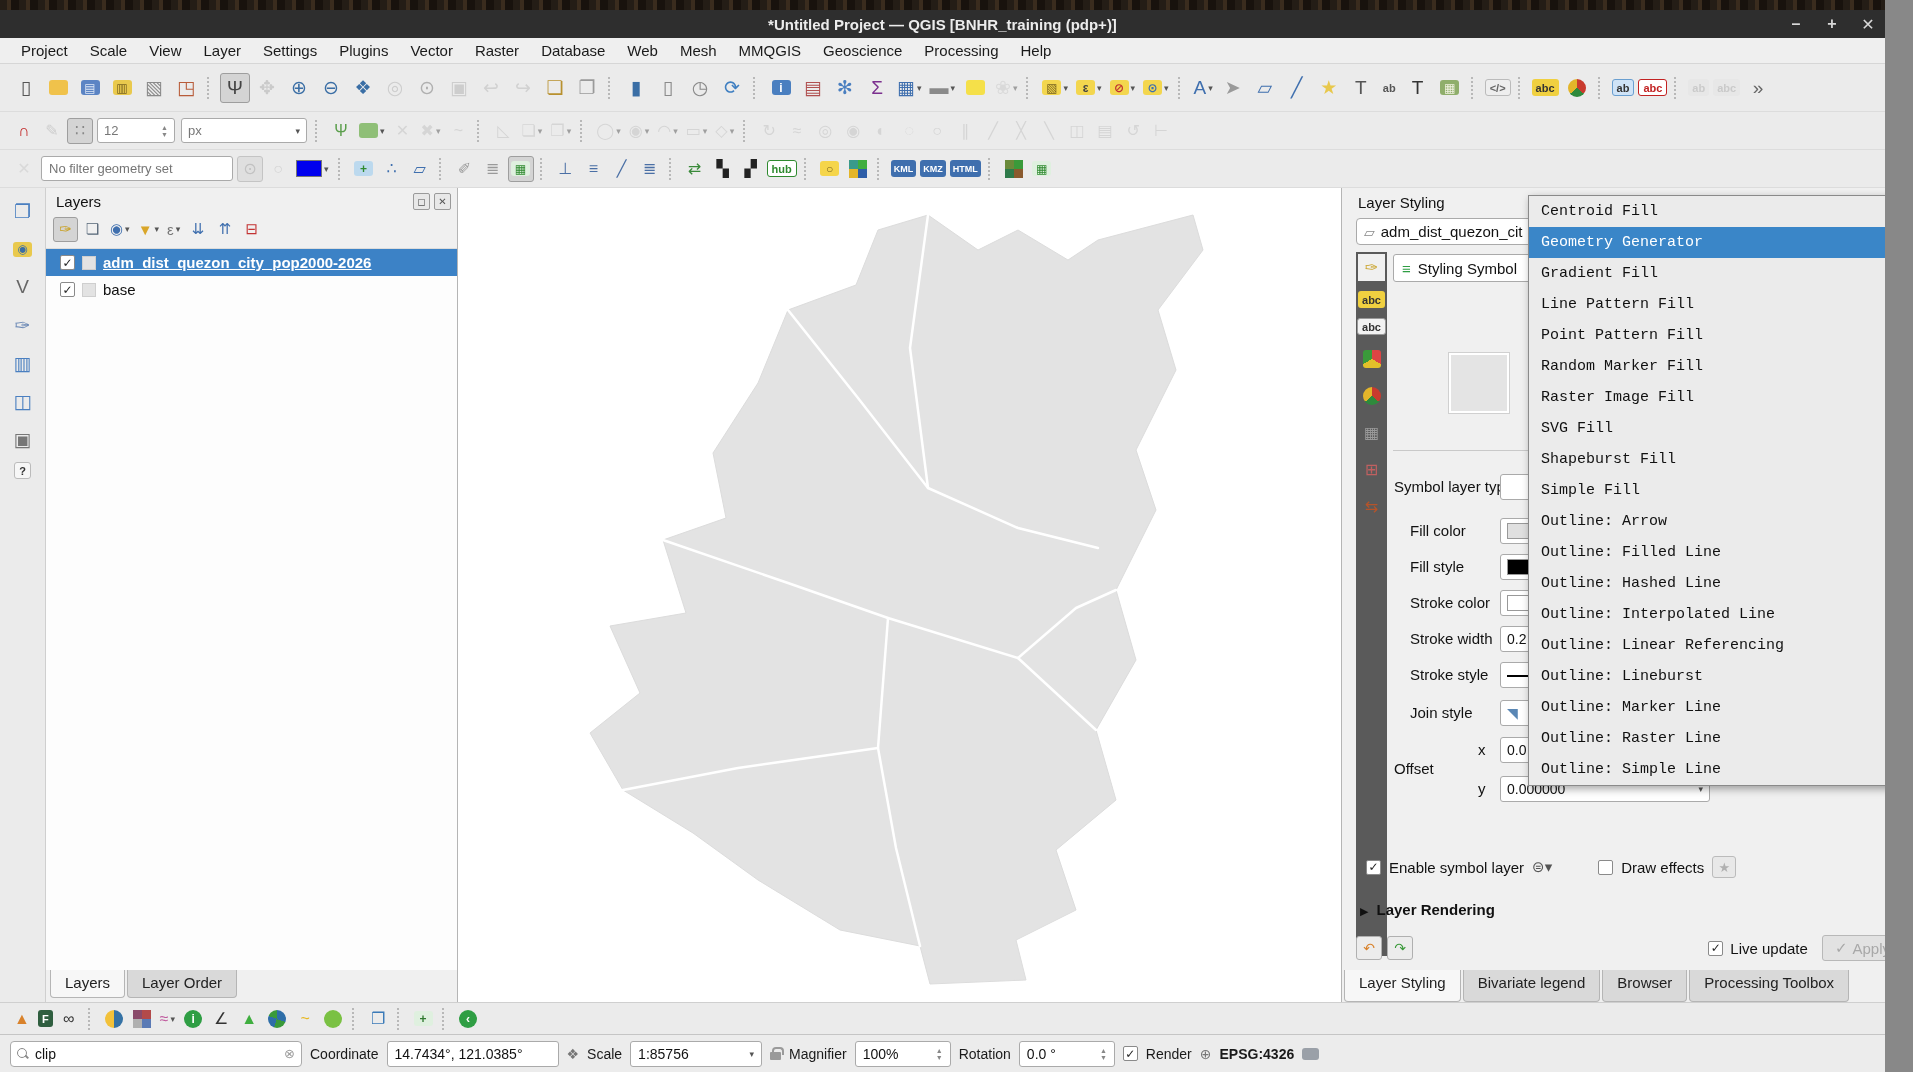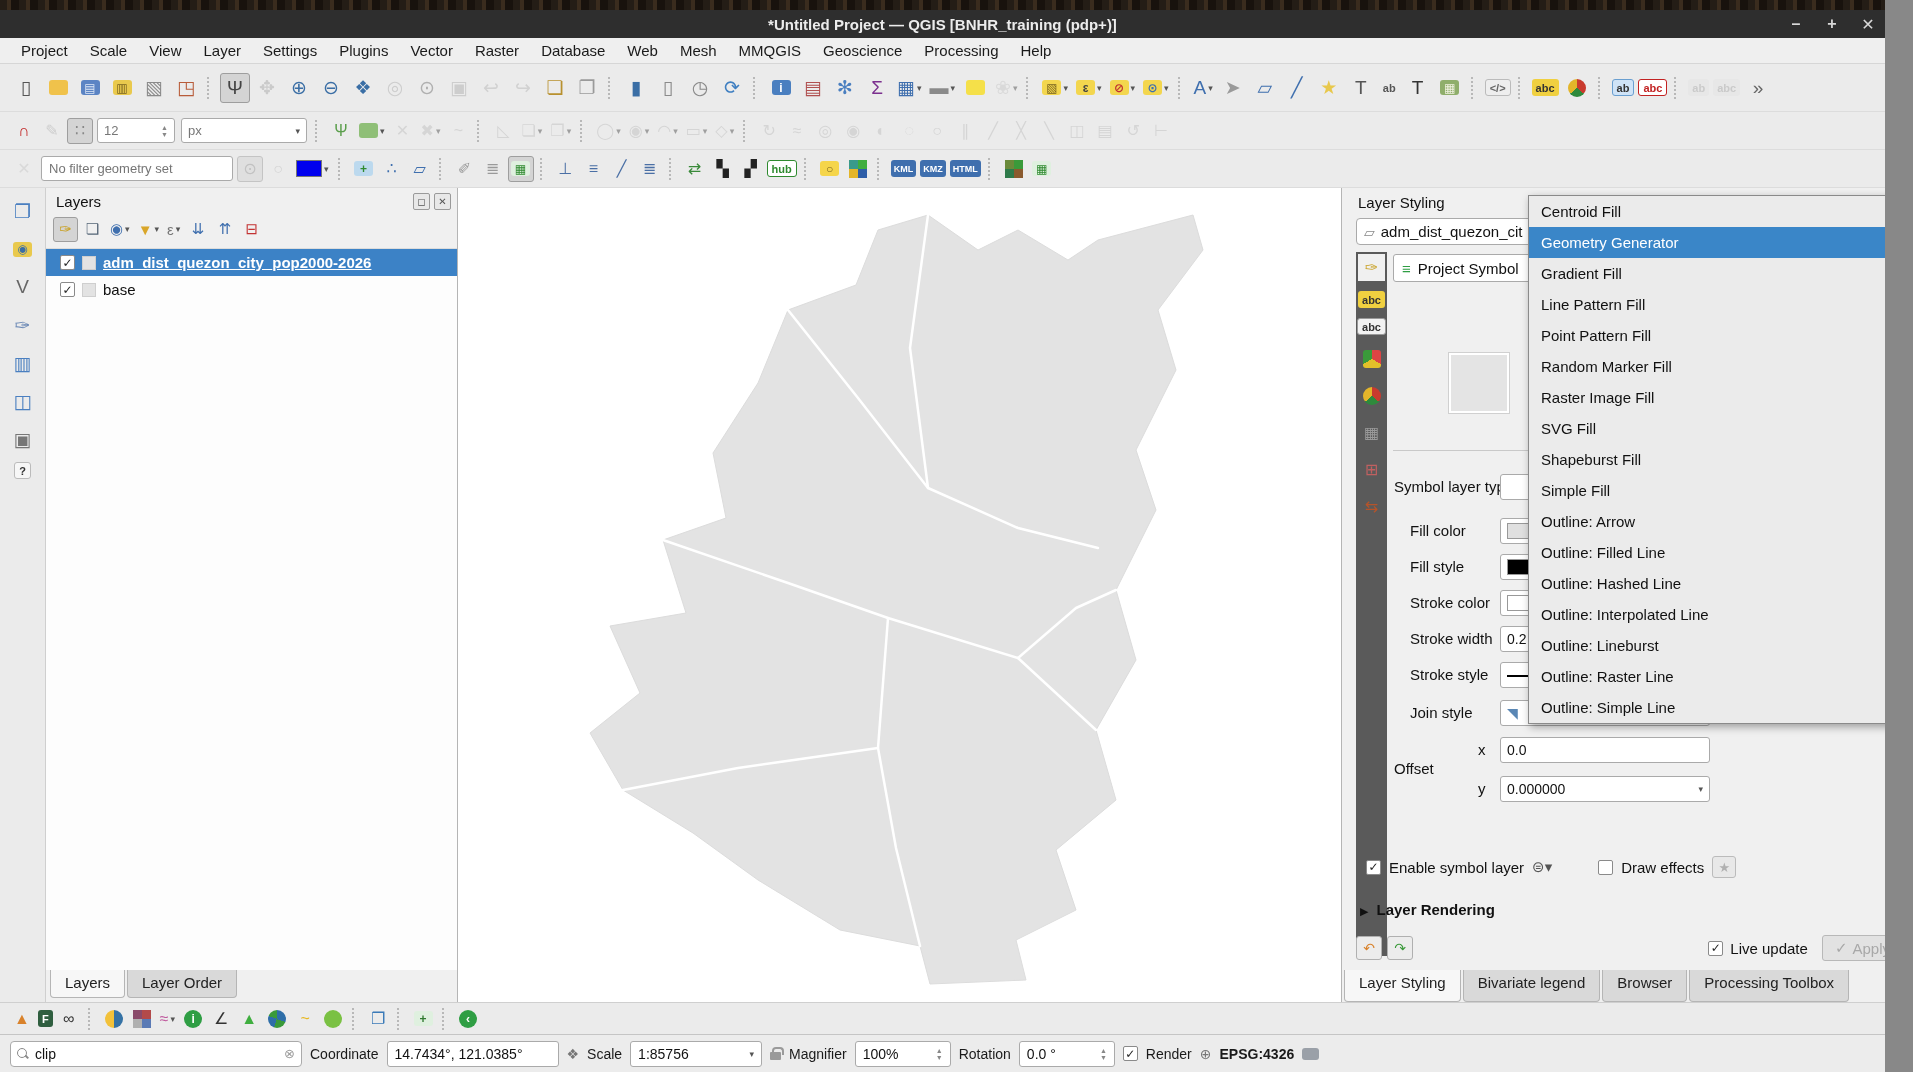--- a/index.html
+++ b/index.html
@@ -111,21 +111,21 @@
   .sp-render-row .arr { font-size:11px; margin-right:8px; }
   .sp-actions { position:absolute; left:14px; right:10px; top:746px; height:28px; display:flex; align-items:center; }
   .sq-btn { width:26px; height:24px; border:1px solid #b0b0b0; border-radius:3px; background:#ececec;
     display:inline-flex; align-items:center; justify-content:center; font-size:14px; margin-right:5px; }
   .apply-btn { margin-left:14px; height:26px; padding:0 12px; border:1px solid #b8b8b8; border-radius:3px;
     background:#e2e2e2; color:#a8a8a8; font-size:15px; display:inline-flex; align-items:center; gap:5px; }
   .sp-tabs { position:absolute; left:0; bottom:0; height:32px; display:flex; padding-left:2px; }
 
   
   .slt-dropdown { position:absolute; left:1528px; top:195px; width:368px; background:#ebebeb;
-    border:1px solid #8a8a8a; box-shadow:2px 3px 8px rgba(0,0,0,.35); z-index:50; }
+    border:1px solid #8a8a8a; box-shadow:2px 3px 8px rgba(0,0,0,.35); z-index:50;font-family:Liberation Mono, monospace; }
   .opt { height:31px; line-height:31px; padding-left:12px; font-size:15px; color:#111; white-space:nowrap; }
   .opt.sel { background:#3a86c8; color:#fff; }
 
   
   .pluginbar { position:absolute; left:0; top:1002px; width:100%; height:32px; background:#ebebeb;
     border-top:1px solid #cfcfcf; display:flex; align-items:center; padding-left:8px; }
   .statusbar { position:absolute; left:0; top:1034px; width:100%; height:38px; background:#ececec;
     border-top:1px solid #c5c5c5; display:flex; align-items:center; padding:0 10px; gap:8px; font-size:14px; color:#222; }
   .locator { display:flex; align-items:center; width:292px; height:26px; border:1px solid #aaa; border-radius:4px;
     background:#fff; padding:0 6px; gap:6px; flex:none; }
@@ -650,21 +650,21 @@
         </span>
         <span class="ticon">
           <span style="color: rgb(192, 96, 96);">⊞</span>
         </span>
         <span class="ticon">
           <span style="color: rgb(181, 84, 42);">⇆</span>
         </span>
       </div>
     <div class="sp-renderer">
       <span class="bars">≡</span>
-      <span>Project Symbol</span>
+      <span>Styling Symbol</span>
     </div>
     <div class="sp-preview"></div>
     <div class="sp-div"></div>
 
     <span class="flabel" style="left:52px; top:290px;">Symbol layer type</span>
     <div class="fctl" style="top:286px; width:216px;"></div>
 
     <span class="flabel" style="left:68px; top:334px;">Fill color</span>
     <div class="fctl" style="top:330px;">
         <span class="fill" style="background:#e0e0e0;"></span>
@@ -755,21 +755,23 @@
       <div class="opt">Point Pattern Fill</div>
       <div class="opt">Random Marker Fill</div>
       <div class="opt">Raster Image Fill</div>
       <div class="opt">SVG Fill</div>
       <div class="opt">Shapeburst Fill</div>
       <div class="opt">Simple Fill</div>
       <div class="opt">Outline: Arrow</div>
       <div class="opt">Outline: Filled Line</div>
       <div class="opt">Outline: Hashed Line</div>
       <div class="opt">Outline: Interpolated Line</div>
+      <div class="opt">Outline: Linear Referencing</div>
       <div class="opt">Outline: Lineburst</div>
+      <div class="opt">Outline: Marker Line</div>
       <div class="opt">Outline: Raster Line</div>
       <div class="opt">Outline: Simple Line</div>
     </div>
 
   <div class="pluginbar">
       <span class="ticon">
         <span style="color: rgb(217, 130, 43);">▲</span>
       </span>
       <span class="badge" style="background: rgb(47, 94, 63); color: rgb(255, 255, 255);">F</span>
       <span class="ticon">

